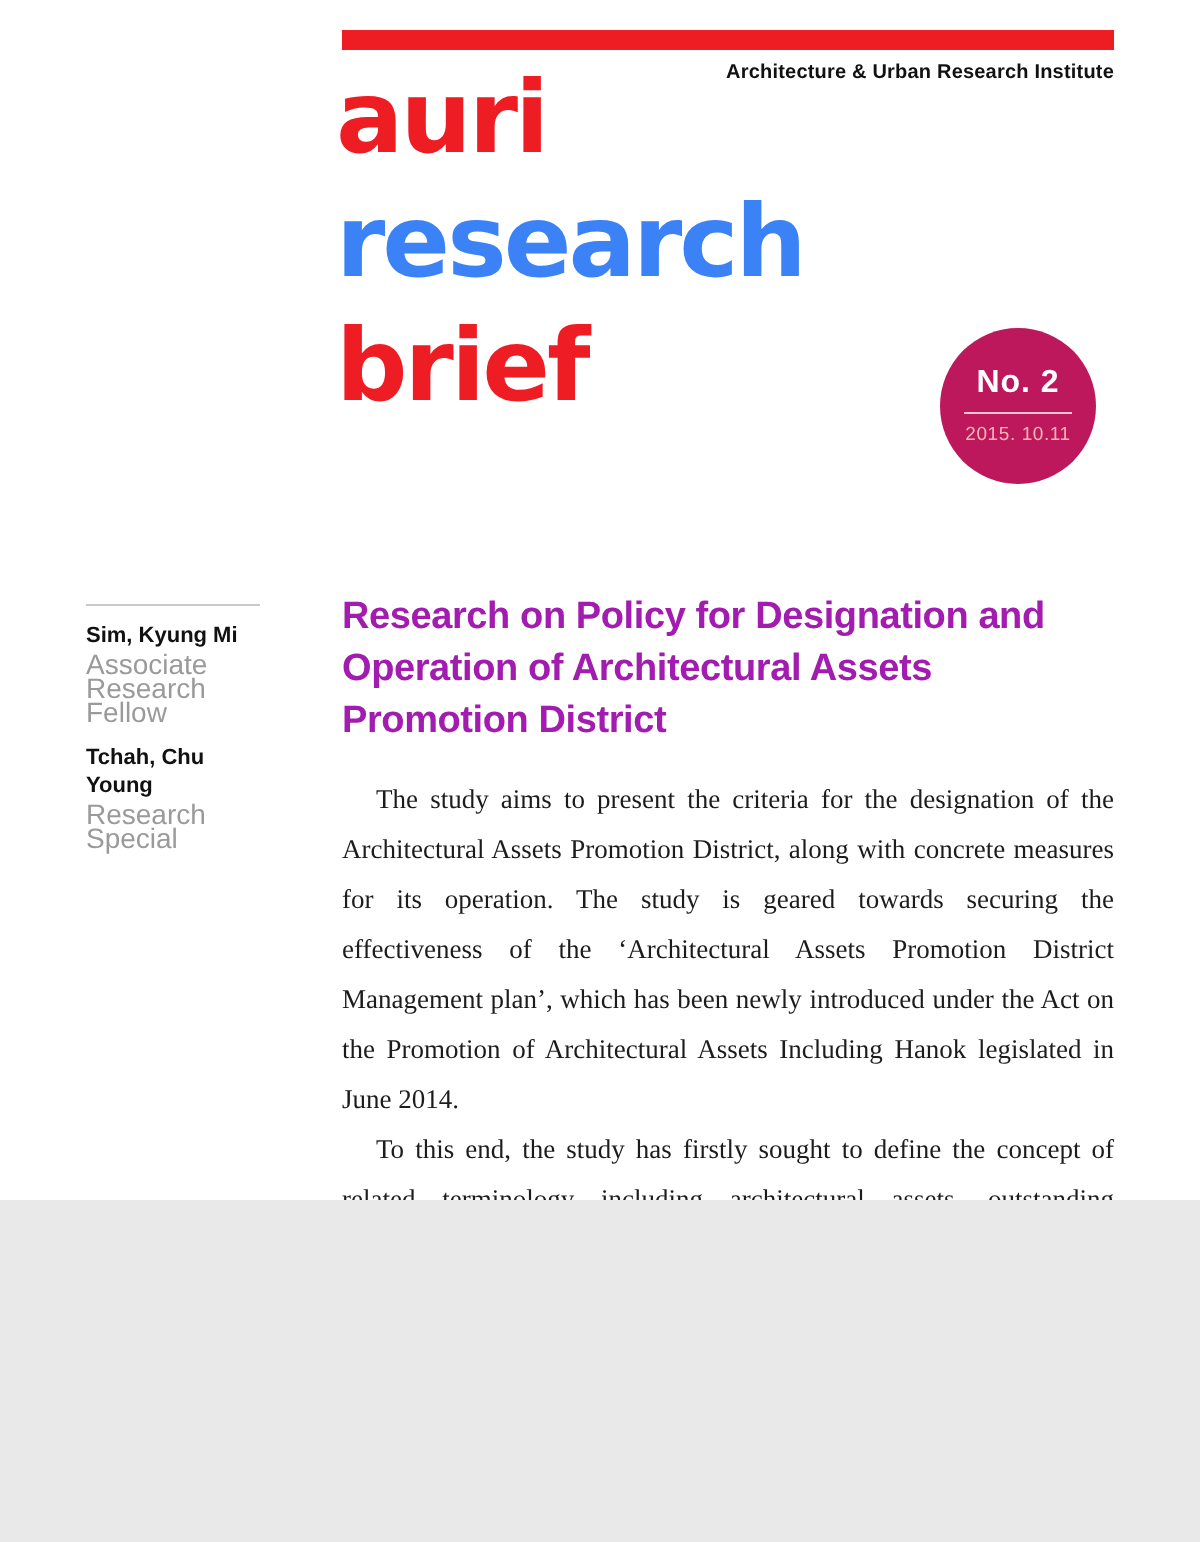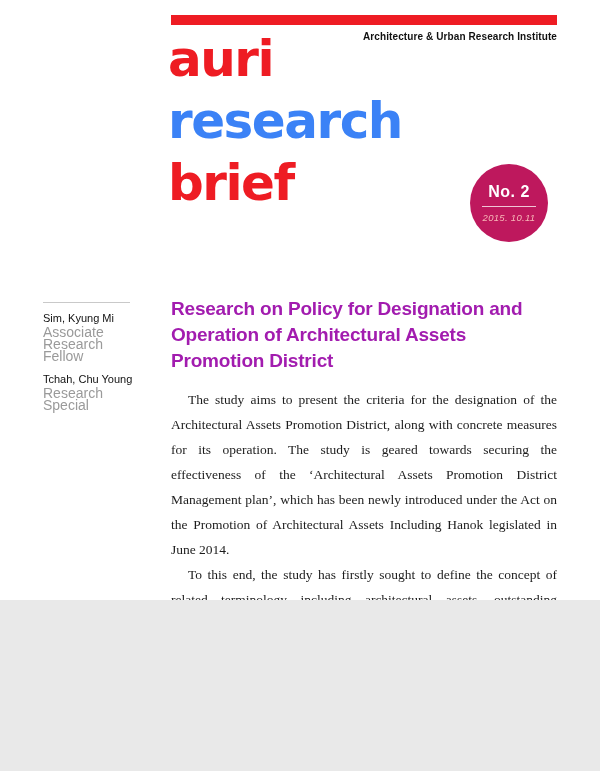--- a/index.html
+++ b/index.html
@@ -74,40 +74,39 @@
   .issue-divider {
     width: 54px;
     height: 1px;
     background: rgba(255, 255, 255, 0.75);
     margin: 5px 0 5px 0;
   }
   .issue-date {
     color: #f7b7b7;
     font-size: 9.5px;
     letter-spacing: 0.3px;
-    font-style: italic;
   }
 
   
   .authors {
     position: absolute;
     left: 43px;
     top: 302px;
     width: 95px;
   }
   .authors-divider {
     width: 87px;
     height: 1px;
     background: #c9c9c9;
     margin-bottom: 8px;
   }
   .author { margin-bottom: 10px; }
   .author-name {
     font-size: 11px;
-    font-weight: normal;
+    font-weight: bold;
     color: #111111;
     line-height: 14px;
   }
   .author-role {
     font-size: 14px;
     color: #9a9a9a;
     line-height: 12px;
     margin-top: 1px;
   }
 

